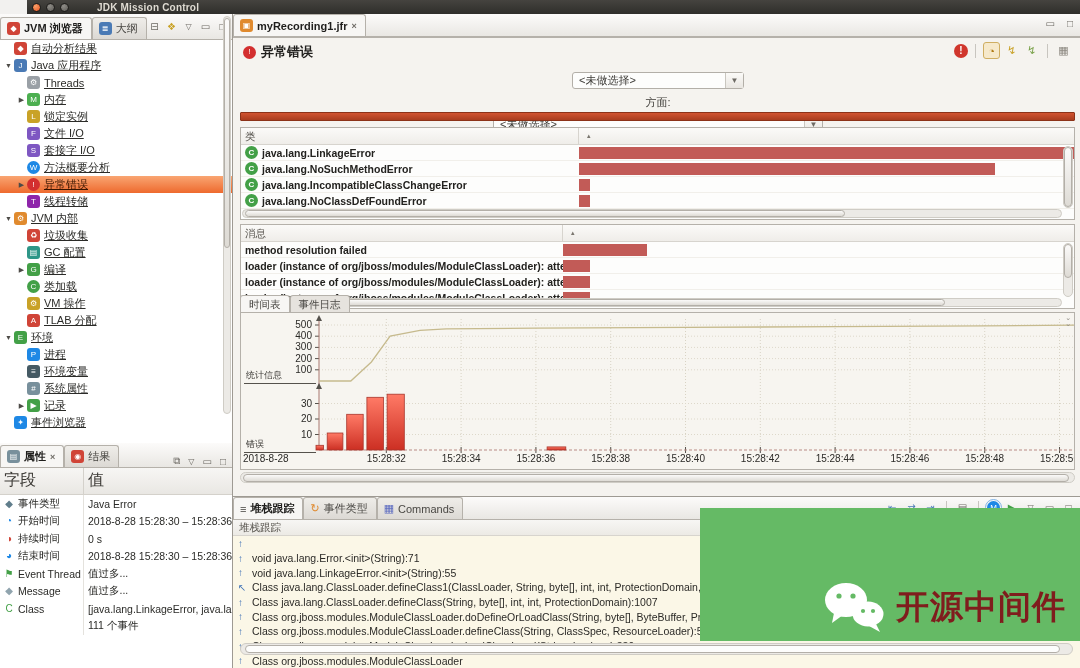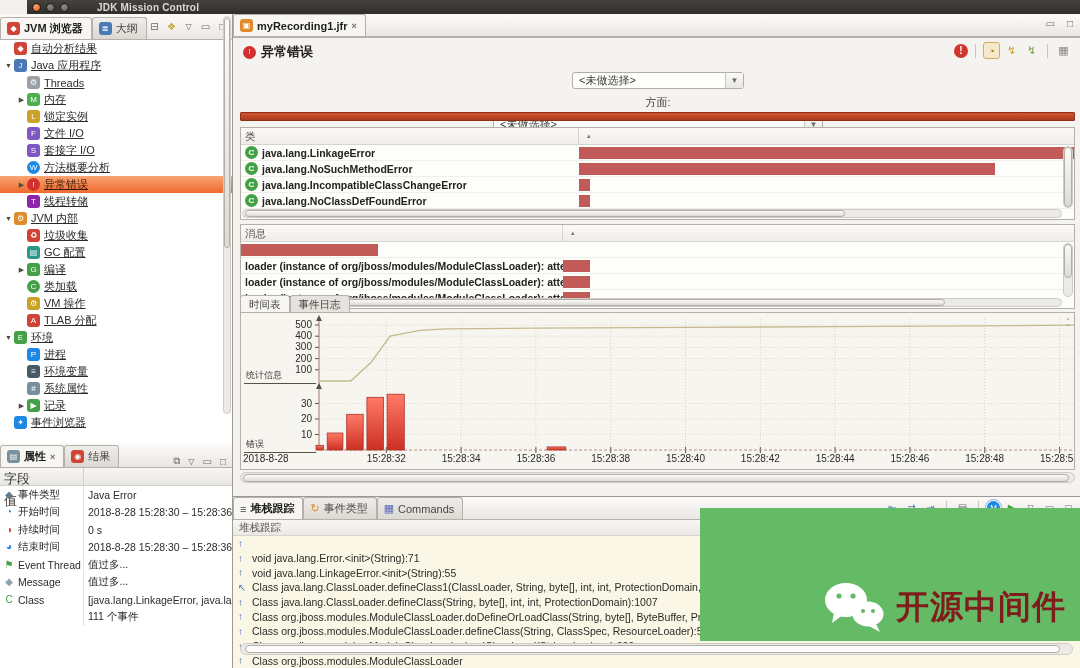--- a/index.html
+++ b/index.html
@@ -36,21 +36,21 @@
   .tree-row { display:flex; align-items:center; height:17px; padding-left:4px; white-space:nowrap; cursor:default; }
   .tree-row .arrow { width:11px; font-size:7px; color:#4d4b47; text-align:center; flex:0 0 auto; }
   .tree-row .lbl { margin-left:4px; color:#2b2b28;text-decoration:underline; }
   .tree-row.selected { background:linear-gradient(#f9a572,#ee6a2e); }
   .tree-row.selected .lbl { color:#3a1500; }
   #lp-tree-scroll { right:1px; top:2px; width:8px; height:398px; }
 
   
   #prop-tabbar { position:absolute; left:0; top:429px; width:232px; height:25px; }
   #prop-table { position:absolute; left:0; top:454px; width:232px; height:200px; background:#fff; }
-  .prop-head { display:flex; height:18px; background:linear-gradient(#f7f6f4,#e9e7e3); border-bottom:1px solid #d4d1cb; font-size:13px; color:#3c3a36;flex-direction:column; }
+  .prop-head { display:flex; height:27px; background:linear-gradient(#f7f6f4,#e9e7e3); border-bottom:1px solid #d4d1cb; font-size:16px; color:#3c3a36; }
   .prop-col-f { width:84px; padding:2px 4px; border-right:1px solid #d4d1cb; }
   .prop-col-v { flex:1; padding:2px 4px; }
   .prop-row { display:flex; height:17.5px; font-size:10.5px; align-items:center; }
   .prop-row .f { width:84px; display:flex; align-items:center; gap:3px; padding-left:3px; border-right:1px solid #e4e2dd; height:100%; }
   .prop-row .v { flex:1; padding-left:4px; white-space:nowrap; overflow:hidden; }
 
   
   #editor { position:absolute; left:233px; top:14px; width:847px; height:654px; }
   #ed-tabbar { position:absolute; left:0; top:0; width:847px; height:23px; }
   #ed-minmax { position:absolute; right:4px; top:4px; display:flex; gap:6px; }
@@ -439,20 +439,23 @@
         </div>
       </div>
 
       <div class="datatable" style="top:186px;height:85px;">
         <div class="dt-head">
           <div style="width:322px;padding:2px 4px;border-right:1px solid #d7d4ce;">消息</div>
           <div style="flex:1;"><span class="sort-glyph">▴</span></div>
         </div>
         <div id="msg-rows" style="overflow:hidden;height:56px;">
             <div class="dt-row">
+              <div class="dt-name" style="width: 322px;">
+                <span>method resolution failed</span>
+              </div>
               <div class="dt-barcell" style="flex: 1 1 0%;">
                 <div class="dt-bar" style="width: calc(16.5%);"></div>
               </div>
             </div>
             <div class="dt-row">
               <div class="dt-name" style="width: 322px;">
                 <span>loader (instance of  org/jboss/modules/ModuleClassLoader): attempt</span>
               </div>
               <div class="dt-barcell" style="flex: 1 1 0%;">
                 <div class="dt-bar" style="width: calc(5.2%);"></div>

